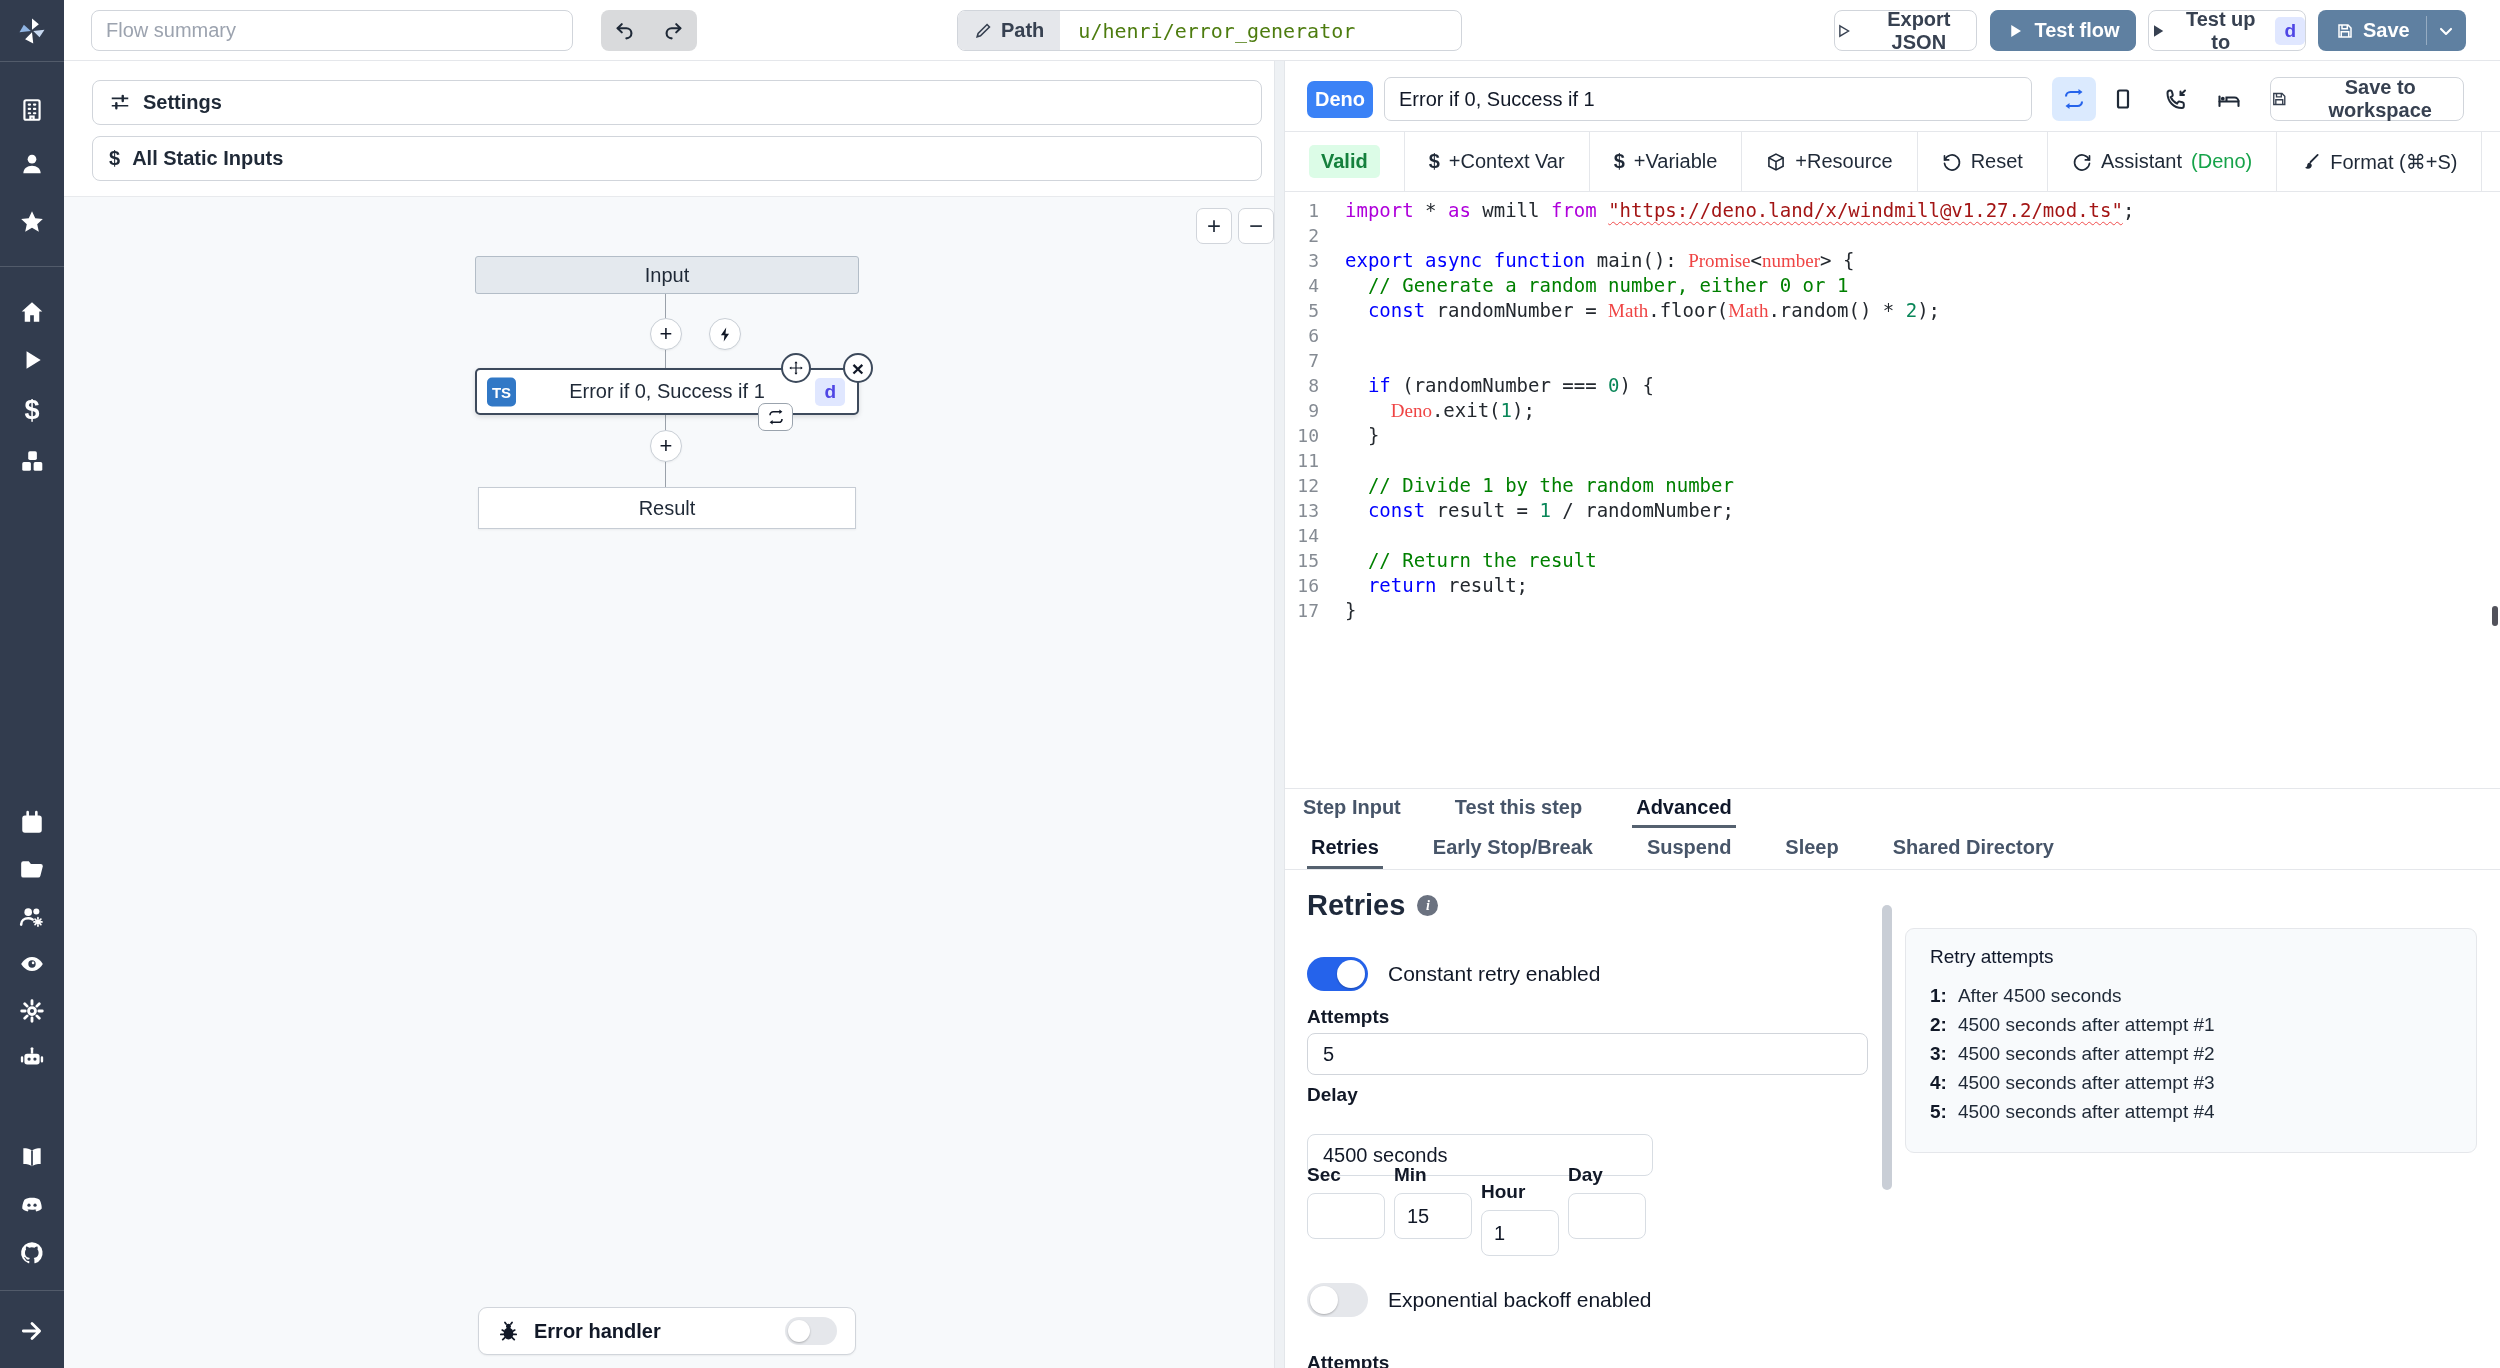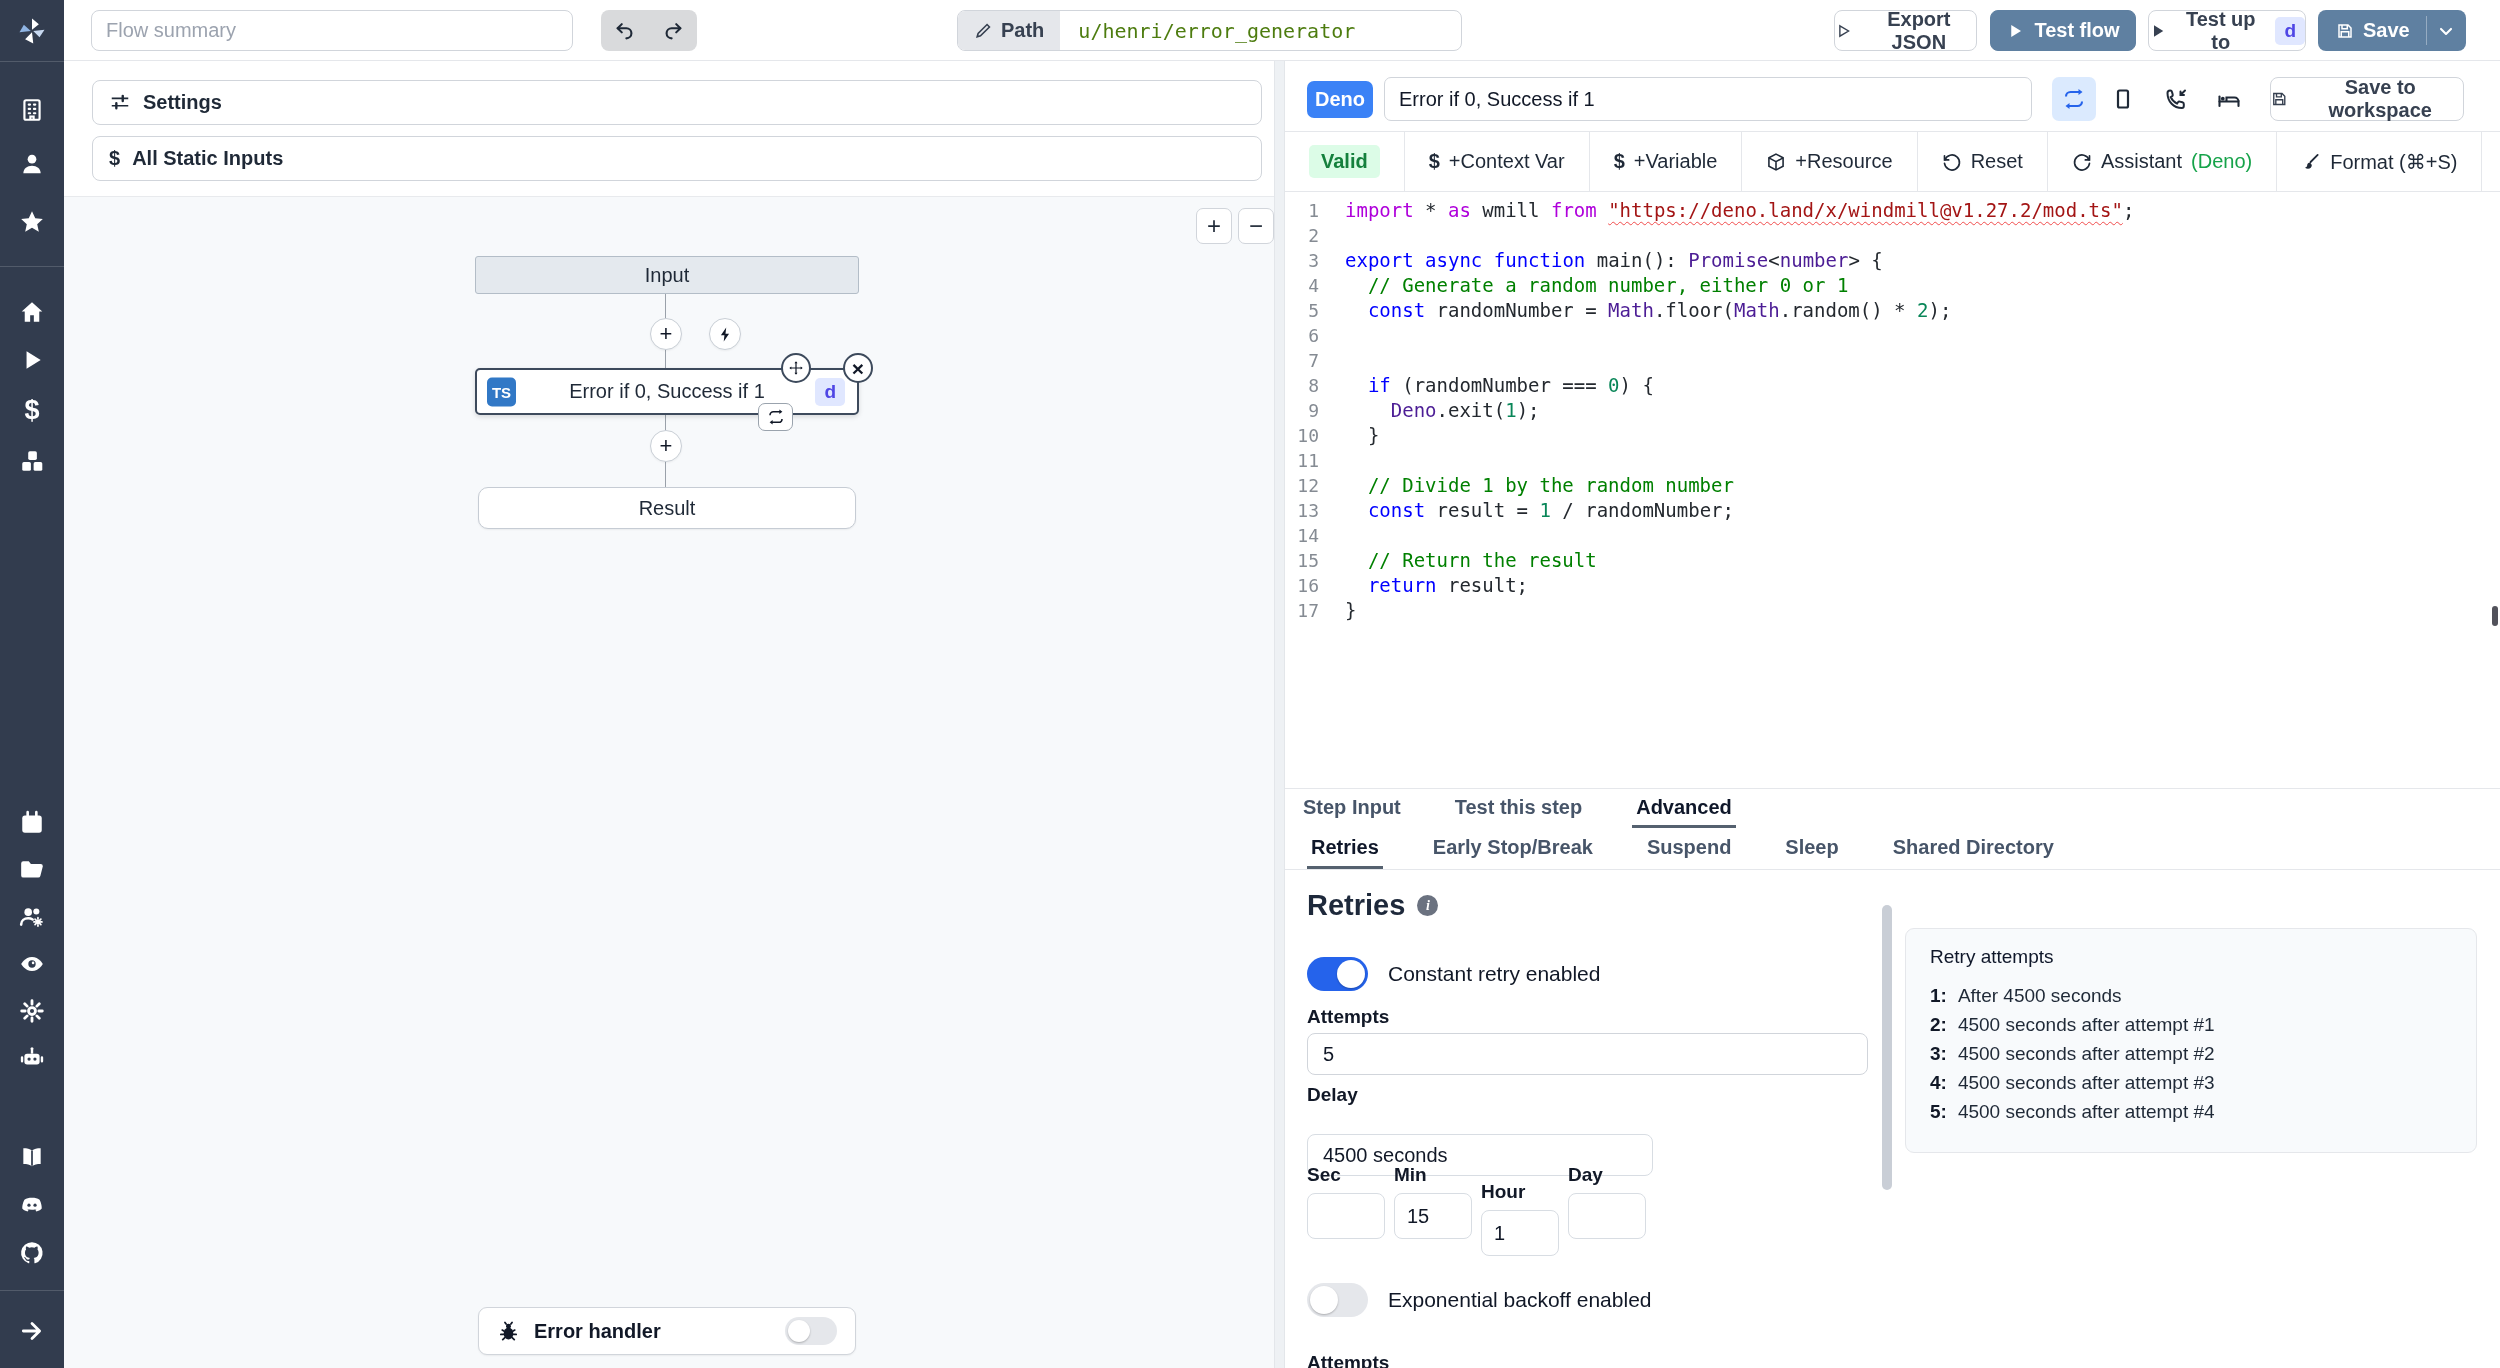--- a/index.html
+++ b/index.html
@@ -40,21 +40,21 @@
 
   
   .flow-panel { position:absolute; left:64px; top:61px; width:1210px; height:1307px; background:#fff; }
   .panel-box { position:absolute; left:28px; width:1170px; height:45px; background:#fff; border:1px solid #d1d5db; border-radius:8px; display:flex; align-items:center; gap:12px; padding:0 16px; font:700 20px "Liberation Sans", sans-serif; color:#1f2937; cursor:pointer; }
   .panel-box svg { width:22px; height:22px; }
   .canvas { position:absolute; left:0; top:135px; width:1210px; height:1172px; background:#f7f9fb; border-top:1px solid #e8eaed; }
   .zoom-btn { position:absolute; top:11px; width:36px; height:36px; background:#fff; border:1px solid #d1d5db; border-radius:7px; display:flex; align-items:center; justify-content:center; font:400 24px "Liberation Sans", sans-serif; color:#1f2937; cursor:pointer; }
   .edge { position:absolute; width:1px; background:#9aa1aa; }
   .gnode { position:absolute; display:flex; align-items:center; justify-content:center; font:500 20px "Liberation Sans", sans-serif; color:#1f2937; }
   .node-input { background:#e4e9ee; border:1px solid #b3bdc7; border-radius:3px; }
-  .node-result { background:#fff; border:1px solid #c6ccd4; border-radius:10px; box-shadow:0 1px 2px rgba(0,0,0,.06); }
+  .node-result { background:#fff; border:1px solid #c6ccd4; border-radius:0; box-shadow:0 1px 2px rgba(0,0,0,.06); }
   .node-step { background:#fff; border:2px solid #3d4a5c; border-radius:5px; box-shadow:0 2px 5px rgba(0,0,0,.13); }
   .ts-badge { position:absolute; left:10px; top:50%; transform:translateY(-50%); width:29px; height:29px; background:#3178c6; color:#fff; border-radius:5px; display:flex; align-items:center; justify-content:center; font:700 15px "Liberation Sans", sans-serif; }
   .node-dbadge { position:absolute; right:12px; top:50%; transform:translateY(-50%); }
   .gcircle { position:absolute; width:32px; height:32px; background:#fff; border:1px solid #c9cfd6; border-radius:50%; display:flex; align-items:center; justify-content:center; color:#111827; cursor:pointer; box-shadow:0 1px 2px rgba(0,0,0,.05); font:500 22px "Liberation Sans", sans-serif; }
   .gcircle svg { width:17px; height:17px; }
   .node-tool { position:absolute; width:30px; height:30px; background:#fff; border:2px solid #3d4a5c; border-radius:50%; display:flex; align-items:center; justify-content:center; color:#111827; cursor:pointer; }
   .node-tool svg { width:16px; height:16px; }
   .close-x { font:700 21px "Liberation Sans", sans-serif; line-height:1; }
   .repeat-box { position:absolute; width:35px; height:28px; background:#fff; border:1px solid #9aa3ad; border-radius:7px; display:flex; align-items:center; justify-content:center; color:#111827; cursor:pointer; }
   .repeat-box svg { width:18px; height:18px; }
@@ -89,21 +89,21 @@
 
   
   .editor { position:absolute; left:0; top:131px; width:1215px; height:596px; background:#fff; font:19px "DejaVu Sans Mono", monospace; cursor:text; }
   .code-lines { padding-top:6px; }
   .cl { position:relative; display:flex; height:25px; line-height:25px; white-space:pre; }
   .ln { width:34px; text-align:right; color:#858b93; font-size:18px; flex-shrink:0; }
   .ct { padding-left:26px; color:#24292f; }
   .cl.active .ln { color:#111827; }
   .cl.active::after { content:""; position:absolute; left:44px; right:4px; top:0; bottom:0; border:1px solid #e0e3e8; }
   .kw { color:#0000ff; } .ctrl { color:#af00db; } .str { color:#a31515; }
-  .type { color:#4c1d95; } .num { color:#098658; } .com { color:#008000; } .plain { color:#24292f; }
+  .type { color:#ef4444;font-family:Liberation Serif, serif; } .num { color:#098658; } .com { color:#008000; } .plain { color:#24292f; }
   .squiggle { text-decoration:underline; text-decoration-style:wavy; text-decoration-color:#f14c4c; text-decoration-thickness:1px; text-underline-offset:4px; }
   .ed-thumb { position:absolute; right:2px; top:414px; width:6px; height:20px; background:#52525b; border-radius:3px; }
 
   
   .sp-tabs { position:absolute; left:0; top:727px; width:1215px; height:40px; border-top:1px solid #e5e7eb; display:flex; gap:46px; padding-left:14px; }
   .sp-subtabs { position:absolute; left:0; top:767px; width:1215px; height:42px; border-bottom:1px solid #e5e7eb; display:flex; gap:46px; padding-left:22px; }
   .tab { display:flex; align-items:center; font:600 20px "Liberation Sans", sans-serif; color:#475569; border-bottom:3px solid transparent; padding:0 4px; cursor:pointer; }
   .tab.active { color:#0f172a; border-bottom-color:#55616f; }
 
   

